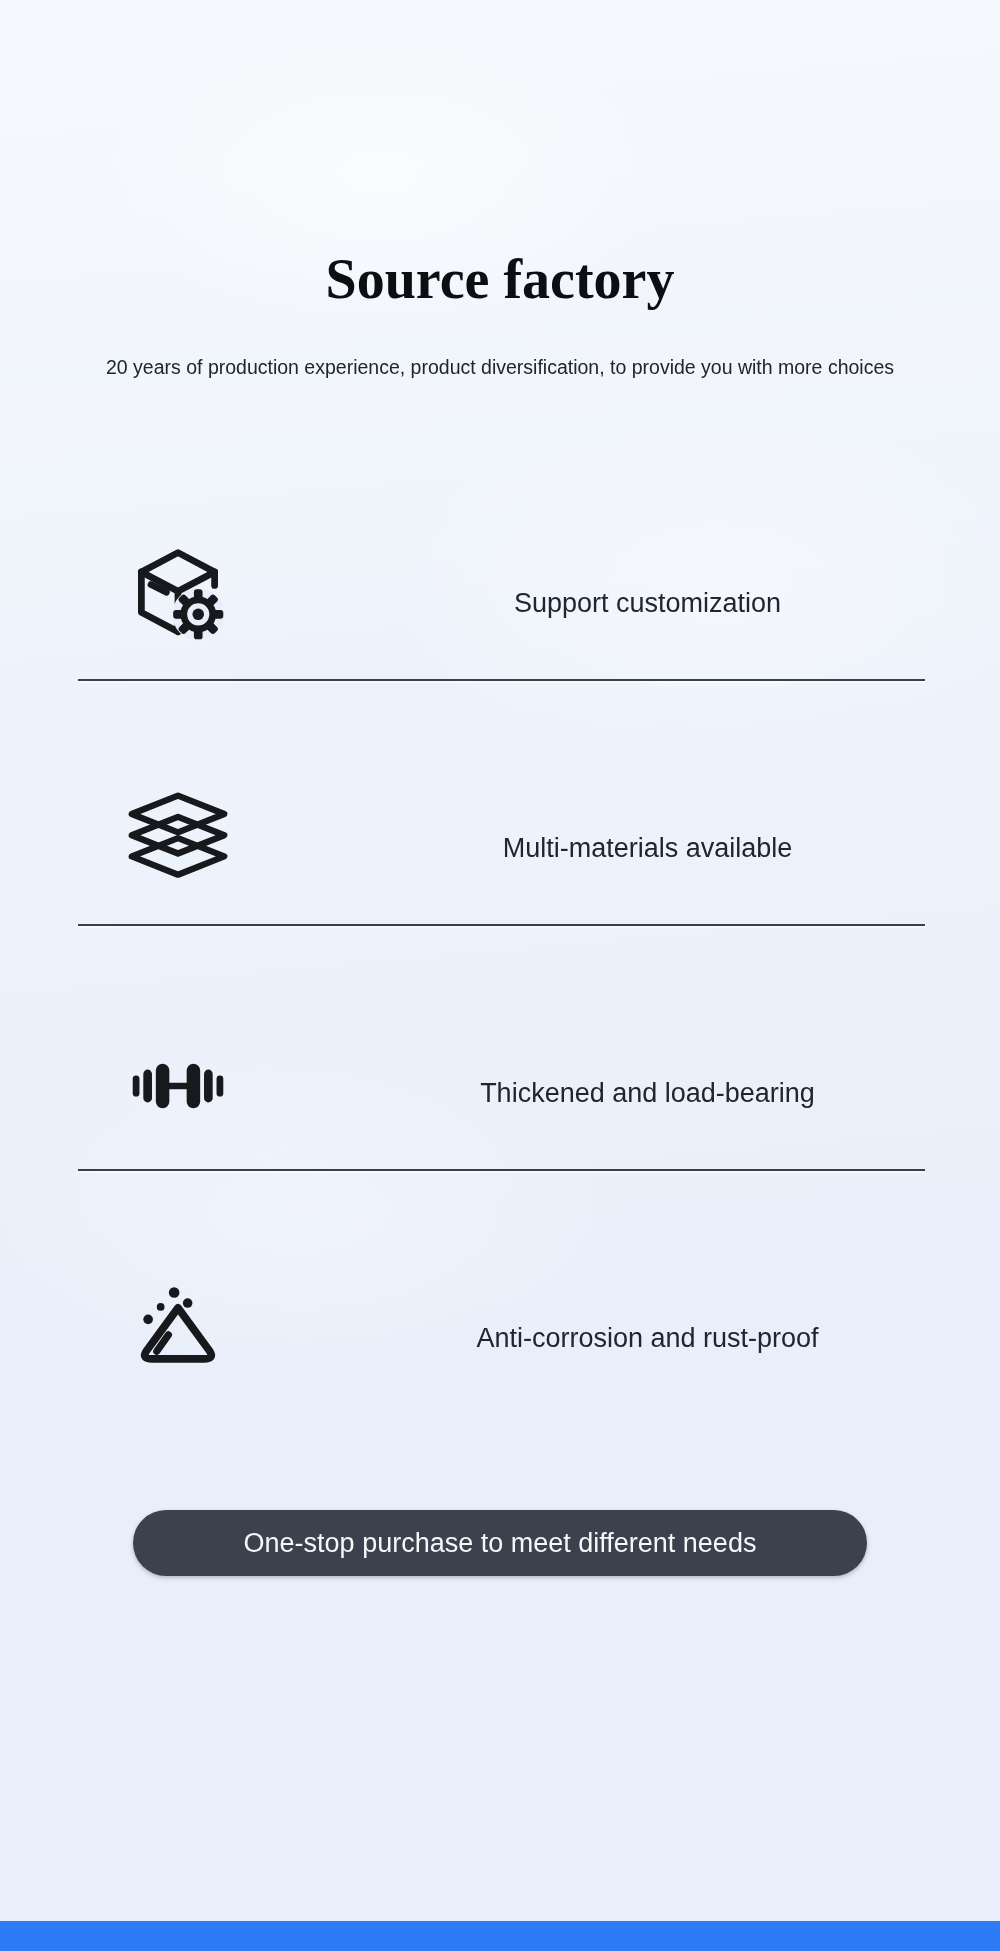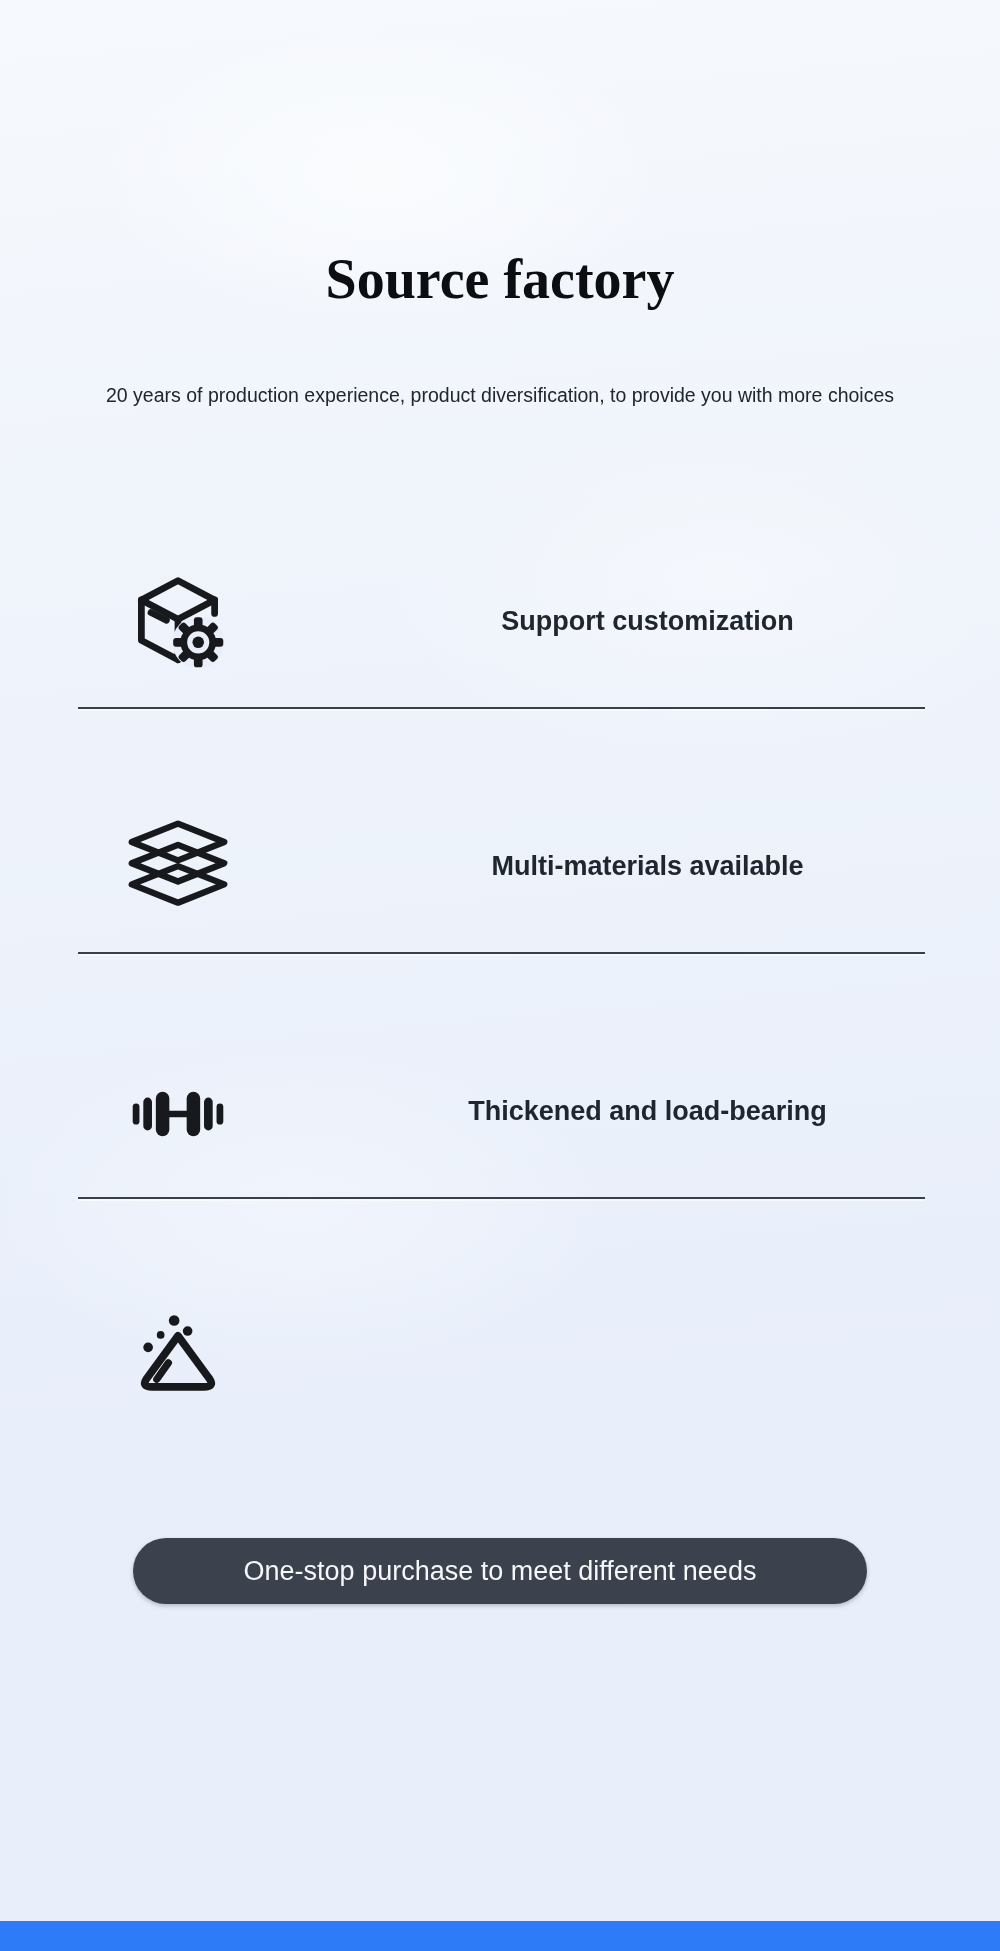--- a/index.html
+++ b/index.html
@@ -21,43 +21,43 @@
   .title {
     margin: 0;
     font-size: 56px;
     line-height: 62px;
     font-weight: 700;
     letter-spacing: 0px;
     color: var(--title-text, #0c0e12);
     font-family: Liberation Serif, serif;
   }
   .subtitle {
-    margin: 72px 30px 0 30px;
+    margin: 44px 30px 0 30px;
     font-size: 19.5px;
     line-height: 26px;
     font-weight: 400;
     color: var(--body-text, #20262f);
   }
 
   .features { margin-top: 56px; }
   .feature-row { position: relative; height: 245px; }
   .feature-icon {
     position: absolute;
     left: 125px; top: 160px;
     width: 106px; height: 106px;
     transform: translateY(-50%);
   }
   .feature-icon svg { width: 100%; height: 100%; display: block; }
   .feature-label {
     position: absolute;
-    left: 370px; right: 75px; top: 157px;
+    left: 370px; right: 75px; top: 167px;
     transform: translateY(-50%);
     text-align: center;
     font-size: 27px;
-    font-weight: 700;
+    font-weight: 400;
     color: var(--body-text, #20262f);
   }
   .row-divider {
     position: absolute;
     left: 78px; right: 75px; bottom: 0;
     height: 2px;
     background: var(--divider, #3a4049);
     box-shadow: 0 2px 0 rgba(255,255,255,0.55);
   }
 
@@ -163,20 +163,21 @@
           <path class="stroke-ic" stroke-width="8" d="M55,31 L88,76 Q93,84 82,84 L28,84 Q17,84 22,76 Z"></path>
           <path class="stroke-ic" stroke-width="7.5" d="M33,76 L45,59"></path>
           <g class="fill-ic">
             <circle cx="24" cy="43" r="5"></circle>
             <circle cx="37" cy="30" r="4"></circle>
             <circle cx="51" cy="15" r="5.5"></circle>
             <circle cx="65" cy="26" r="5"></circle>
           </g>
         </svg>
       </span>
+      <span class="feature-label">Anti-corrosion and rust-proof</span>
     </div>
 
   </div>
 
   <button class="cta-button">One-stop purchase to meet different needs</button>
 
   <div class="footer-bar"></div>
 
 </div>
 

